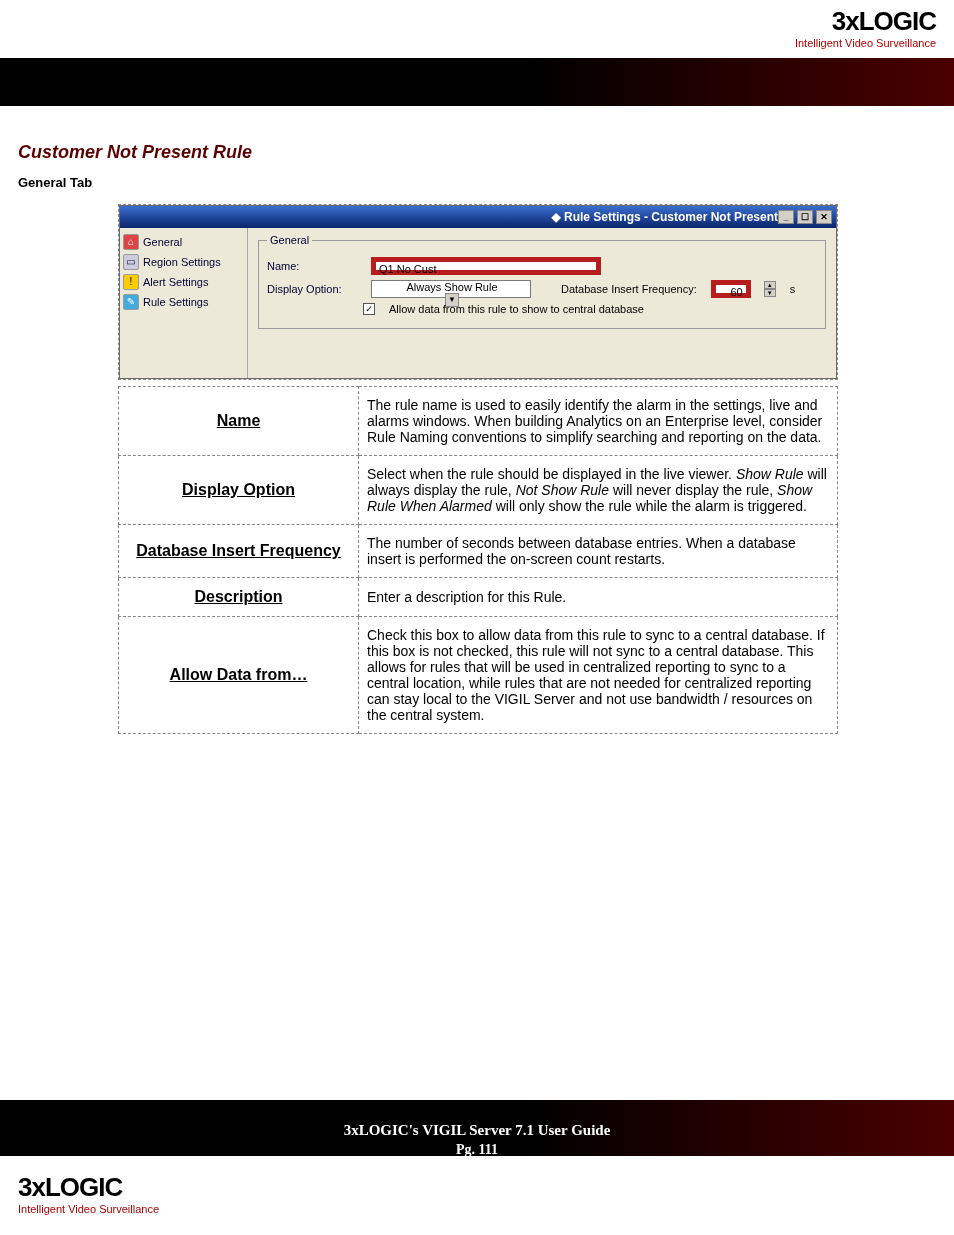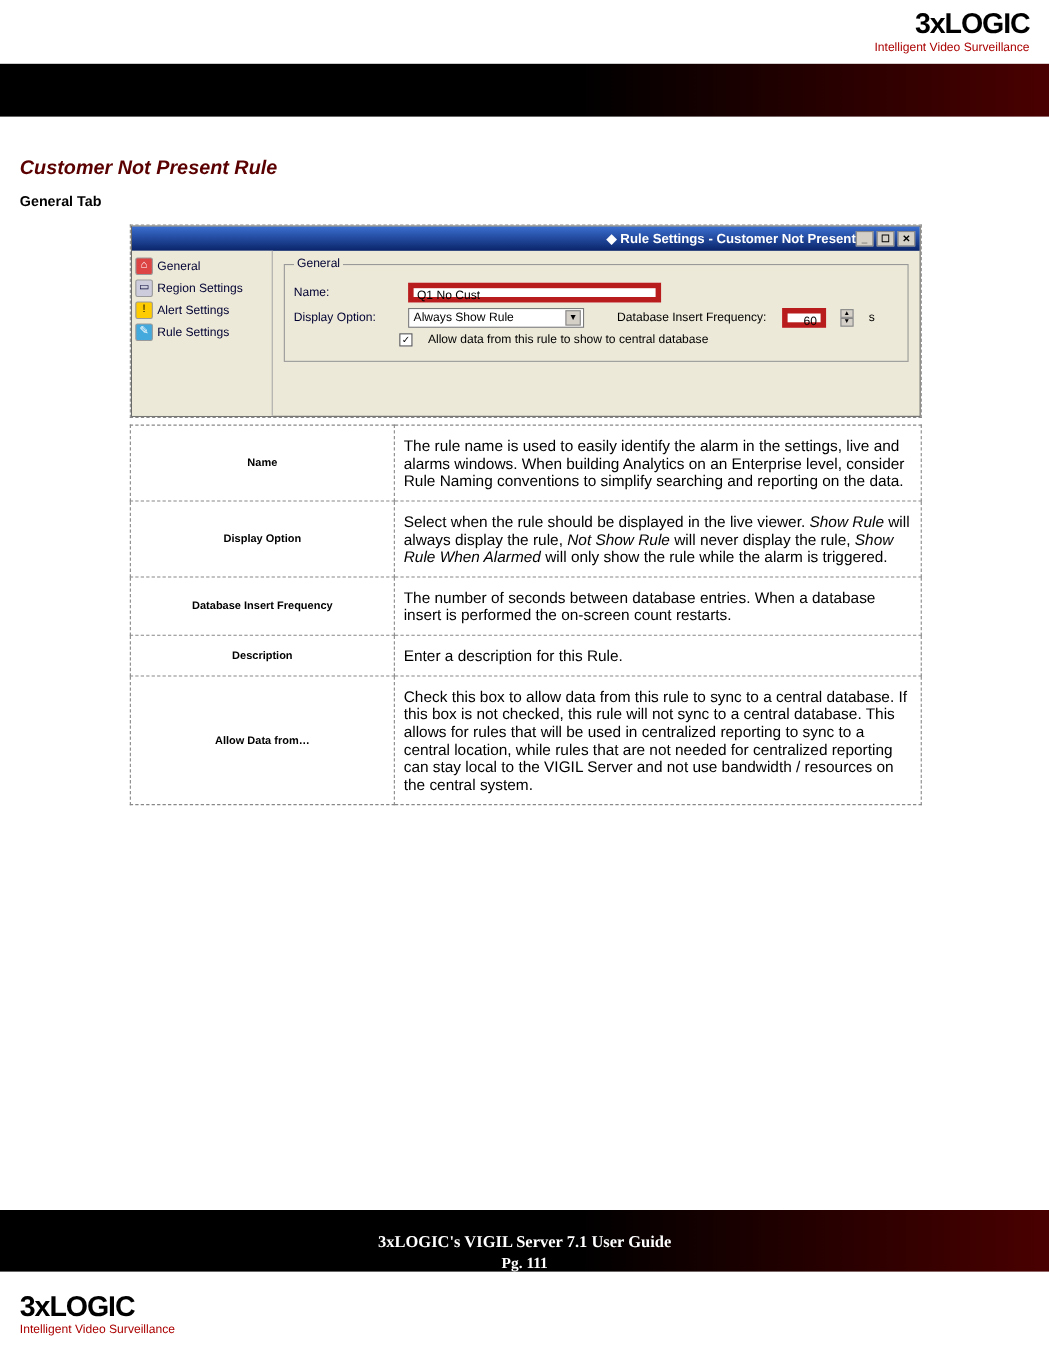--- a/index.html
+++ b/index.html
@@ -121,21 +121,21 @@
   }
   fieldset {
     border: 1px solid #999;
     padding: 6px 8px 8px 8px;
   }
   fieldset legend { font-size: 11px; padding: 0 3px; color: #003; }
   .frow { display: flex; align-items: center; gap: 14px; margin: 5px 0; font-size: 11px; }
   .flabel { width: 90px; color: #003; font-size: 11px; }
   .finput { border: 5px solid #b91c1c; background: #fff; font-size: 11px; padding: 1px 3px; height: 18px; }
   .finput.name { width: 230px; }
-  .fsel { width: 160px; height: 18px; border: 1px solid #7a7a7a; background: #fff; font-size: 11px; display: inline-flex; align-items: center; justify-content: space-between; padding: 0 2px 0 4px;}
+  .fsel { width: 160px; height: 18px; border: 1px solid #7a7a7a; background: #fff; font-size: 11px; display: inline-flex; align-items: center; justify-content: space-between; padding: 0 2px 0 4px; flex-direction: column;}
   .fsel .dd { width: 14px; height: 14px; background: #d4d0c8; border: 1px solid #888; font-size: 8px; text-align: center; line-height: 12px; }
   .fsmall { width: 40px; text-align: right; }
   .spin { display: inline-flex; flex-direction: column; margin-left: -1px;}
   .spin div { width: 12px; height: 8px; border: 1px solid #888; background: #d4d0c8; font-size: 6px; line-height: 6px; text-align: center; }
   .desc-box {
     flex: 1; height: 40px; border: 1px solid #7a7a7a; background: #fff;
     display: flex; justify-content: flex-end; align-items: stretch;
   }
   .scroll-col { width: 14px; display: flex; flex-direction: column; justify-content: space-between; background: #ece9d8;}
   .scroll-col div { height: 13px; border: 1px solid #888; background: #d4d0c8; font-size: 7px; text-align: center; line-height: 11px;}
@@ -151,21 +151,22 @@
   }
   .desc-table td {
     border: 1px dashed #888;
     padding: 10px 8px;
     vertical-align: middle;
   }
   .desc-table td.lbl {
     width: 240px;
     text-align: center;
     font-weight: bold;
-    font-size: 10px;
+    font-size: 16px;
+    text-decoration: underline;
   }
   .desc-table em { font-style: italic; }
 
   
   .bot-bar {
     position: absolute;
     left: 0; right: 0;
     top: 1100px;
     height: 56px;
     background: linear-gradient(to right, #000 0%, #000 55%, #4a0000 100%);

